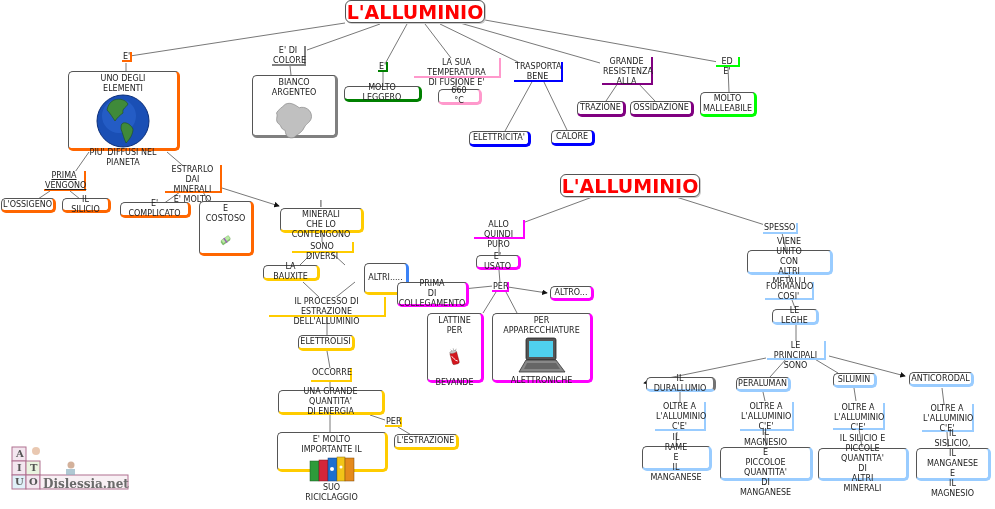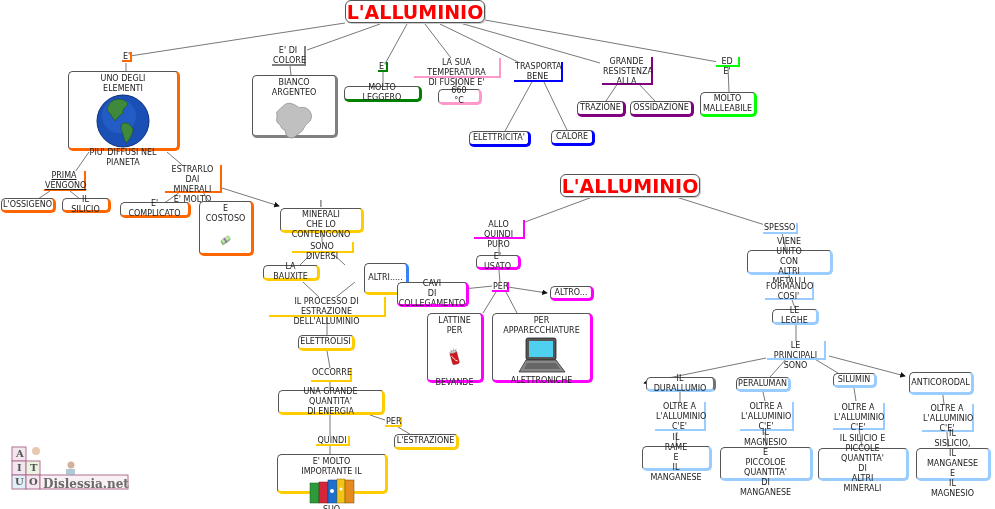--- a/index.html
+++ b/index.html
@@ -150,21 +150,21 @@
 </div>
 <div class="node" style="left:298px;top:335px;width:57px;height:16px;border-right:3px solid #ffcc00;border-bottom:3px solid #ffcc00;">ELETTROLISI</div>
 <div class="link" style="left:311px;top:368px;width:41px;height:14px;border-right:2px solid #ffcc00;border-bottom:2px solid #ffcc00;text-align:center;">OCCORRE</div>
 <div class="node" style="left:278px;top:390px;width:107px;height:25px;border-right:3px solid #ffcc00;border-bottom:3px solid #ffcc00;">
   <div>UNA GRANDE QUANTITA'</div>
   <div>DI ENERGIA</div>
 </div>
 <div class="link" style="left:385px;top:417px;width:17px;height:10px;border-right:2px solid #ffcc00;border-bottom:2px solid #ffcc00;">PER</div>
 <div class="node" style="left:394px;top:434px;width:65px;height:16px;border-right:3px solid #ffcc00;border-bottom:3px solid #ffcc00;">L'ESTRAZIONE</div>
 <div class="link" style="left:316px;top:436px;width:34px;height:10px;border-right:2px solid #ffcc00;border-bottom:2px solid #ffcc00;">QUINDI</div>
-<div class="node imgbox" style="left:277px;top:454px;width:111px;height:40px;border-right:3px solid #ffcc00;border-bottom:3px solid #ffcc00;">
+<div class="node imgbox" style="left:277px;top:432px;width:111px;height:40px;border-right:3px solid #ffcc00;border-bottom:3px solid #ffcc00;">
   <span>E' MOLTO IMPORTANTE IL</span>
   <div class="pic">
     <svg width="46" height="28" viewBox="0 0 46 28">
       <rect x="1" y="6" width="9" height="20" fill="#2e9b3a" stroke="#1a5a20" stroke-width="0.5"></rect>
       <rect x="10" y="5" width="9" height="21" fill="#d3263a" stroke="#7a1420" stroke-width="0.5"></rect>
       <rect x="19" y="3" width="9" height="23" fill="#1d6fd0" stroke="#0e3b78" stroke-width="0.5"></rect>
       <rect x="28" y="2" width="8" height="24" fill="#f2c418" stroke="#8a6d08" stroke-width="0.5"></rect>
       <rect x="36" y="3" width="9" height="23" fill="#e58a1c" stroke="#7a4708" stroke-width="0.5"></rect>
       <circle cx="23" cy="14" r="2" fill="#fff"></circle>
       <circle cx="32" cy="12" r="1.5" fill="#fff"></circle>
@@ -218,21 +218,21 @@
 
 <div class="title" style="left:560px;top:174px;width:140px;height:23px;box-shadow:1px 1px 0 #ccc;">L'ALLUMINIO</div>
 
 <div class="link" style="left:474px;top:220px;width:51px;height:19px;border-right:2px solid #ff00ff;border-bottom:2px solid #ff00ff;">
   <div>ALLO QUINDI</div>
   <div>PURO</div>
 </div>
 <div class="node" style="left:476px;top:255px;width:45px;height:15px;border-right:3px solid #ff00ff;border-bottom:3px solid #ff00ff;">E' USATO</div>
 <div class="link" style="left:492px;top:282px;width:17px;height:10px;border-right:2px solid #ff00ff;border-bottom:2px solid #ff00ff;">PER</div>
 <div class="node" style="left:397px;top:282px;width:72px;height:25px;border-right:3px solid #ff00ff;border-bottom:3px solid #ff00ff;">
-  <div>CAVI DI</div>
+  <div>PRIMA DI</div>
   <div>COLLEGAMENTO</div>
 </div>
 <div class="node" style="left:550px;top:286px;width:44px;height:15px;border-right:3px solid #ff00ff;border-bottom:3px solid #ff00ff;">ALTRO...</div>
 <div class="node imgbox" style="left:427px;top:313px;width:57px;height:70px;border-right:3px solid #ff00ff;border-bottom:3px solid #ff00ff;">
   <span>LATTINE PER</span>
   <div class="pic">
     <svg width="30" height="42" viewBox="0 0 30 42">
       <g transform="rotate(-15 15 22)">
         <rect x="7" y="8" width="16" height="30" rx="4" fill="#d4161e" stroke="#600" stroke-width="0.8"></rect>
         <ellipse cx="15" cy="9" rx="8" ry="3" fill="#c8c8c8" stroke="#555" stroke-width="0.6"></ellipse>
@@ -299,21 +299,21 @@
   <div>OLTRE A</div>
   <div>L'ALLUMINIO</div>
   <div>C'E'</div>
 </div>
 <div class="node" style="left:818px;top:448px;width:91px;height:33px;border-right:3px solid #99ccff;border-bottom:3px solid #99ccff;">
   <div>IL SILICIO E PICCOLE</div>
   <div>QUANTITA' DI</div>
   <div>ALTRI MINERALI</div>
 </div>
 
-<div class="node" style="left:909px;top:372px;width:65px;height:23px;border-right:3px solid #99ccff;border-bottom:3px solid #99ccff;">ANTICORODAL</div>
+<div class="node" style="left:909px;top:372px;width:65px;height:15px;border-right:3px solid #99ccff;border-bottom:3px solid #99ccff;">ANTICORODAL</div>
 <div class="link" style="left:922px;top:404px;width:52px;height:28px;border-right:2px solid #99ccff;border-bottom:2px solid #99ccff;">
   <div>OLTRE A</div>
   <div>L'ALLUMINIO</div>
   <div>C'E'</div>
 </div>
 <div class="node" style="left:916px;top:448px;width:75px;height:33px;border-right:3px solid #99ccff;border-bottom:3px solid #99ccff;">
   <div>IL SISLICIO,</div>
   <div>IL MANGANESE E</div>
   <div>IL MAGNESIO</div>
 </div>

